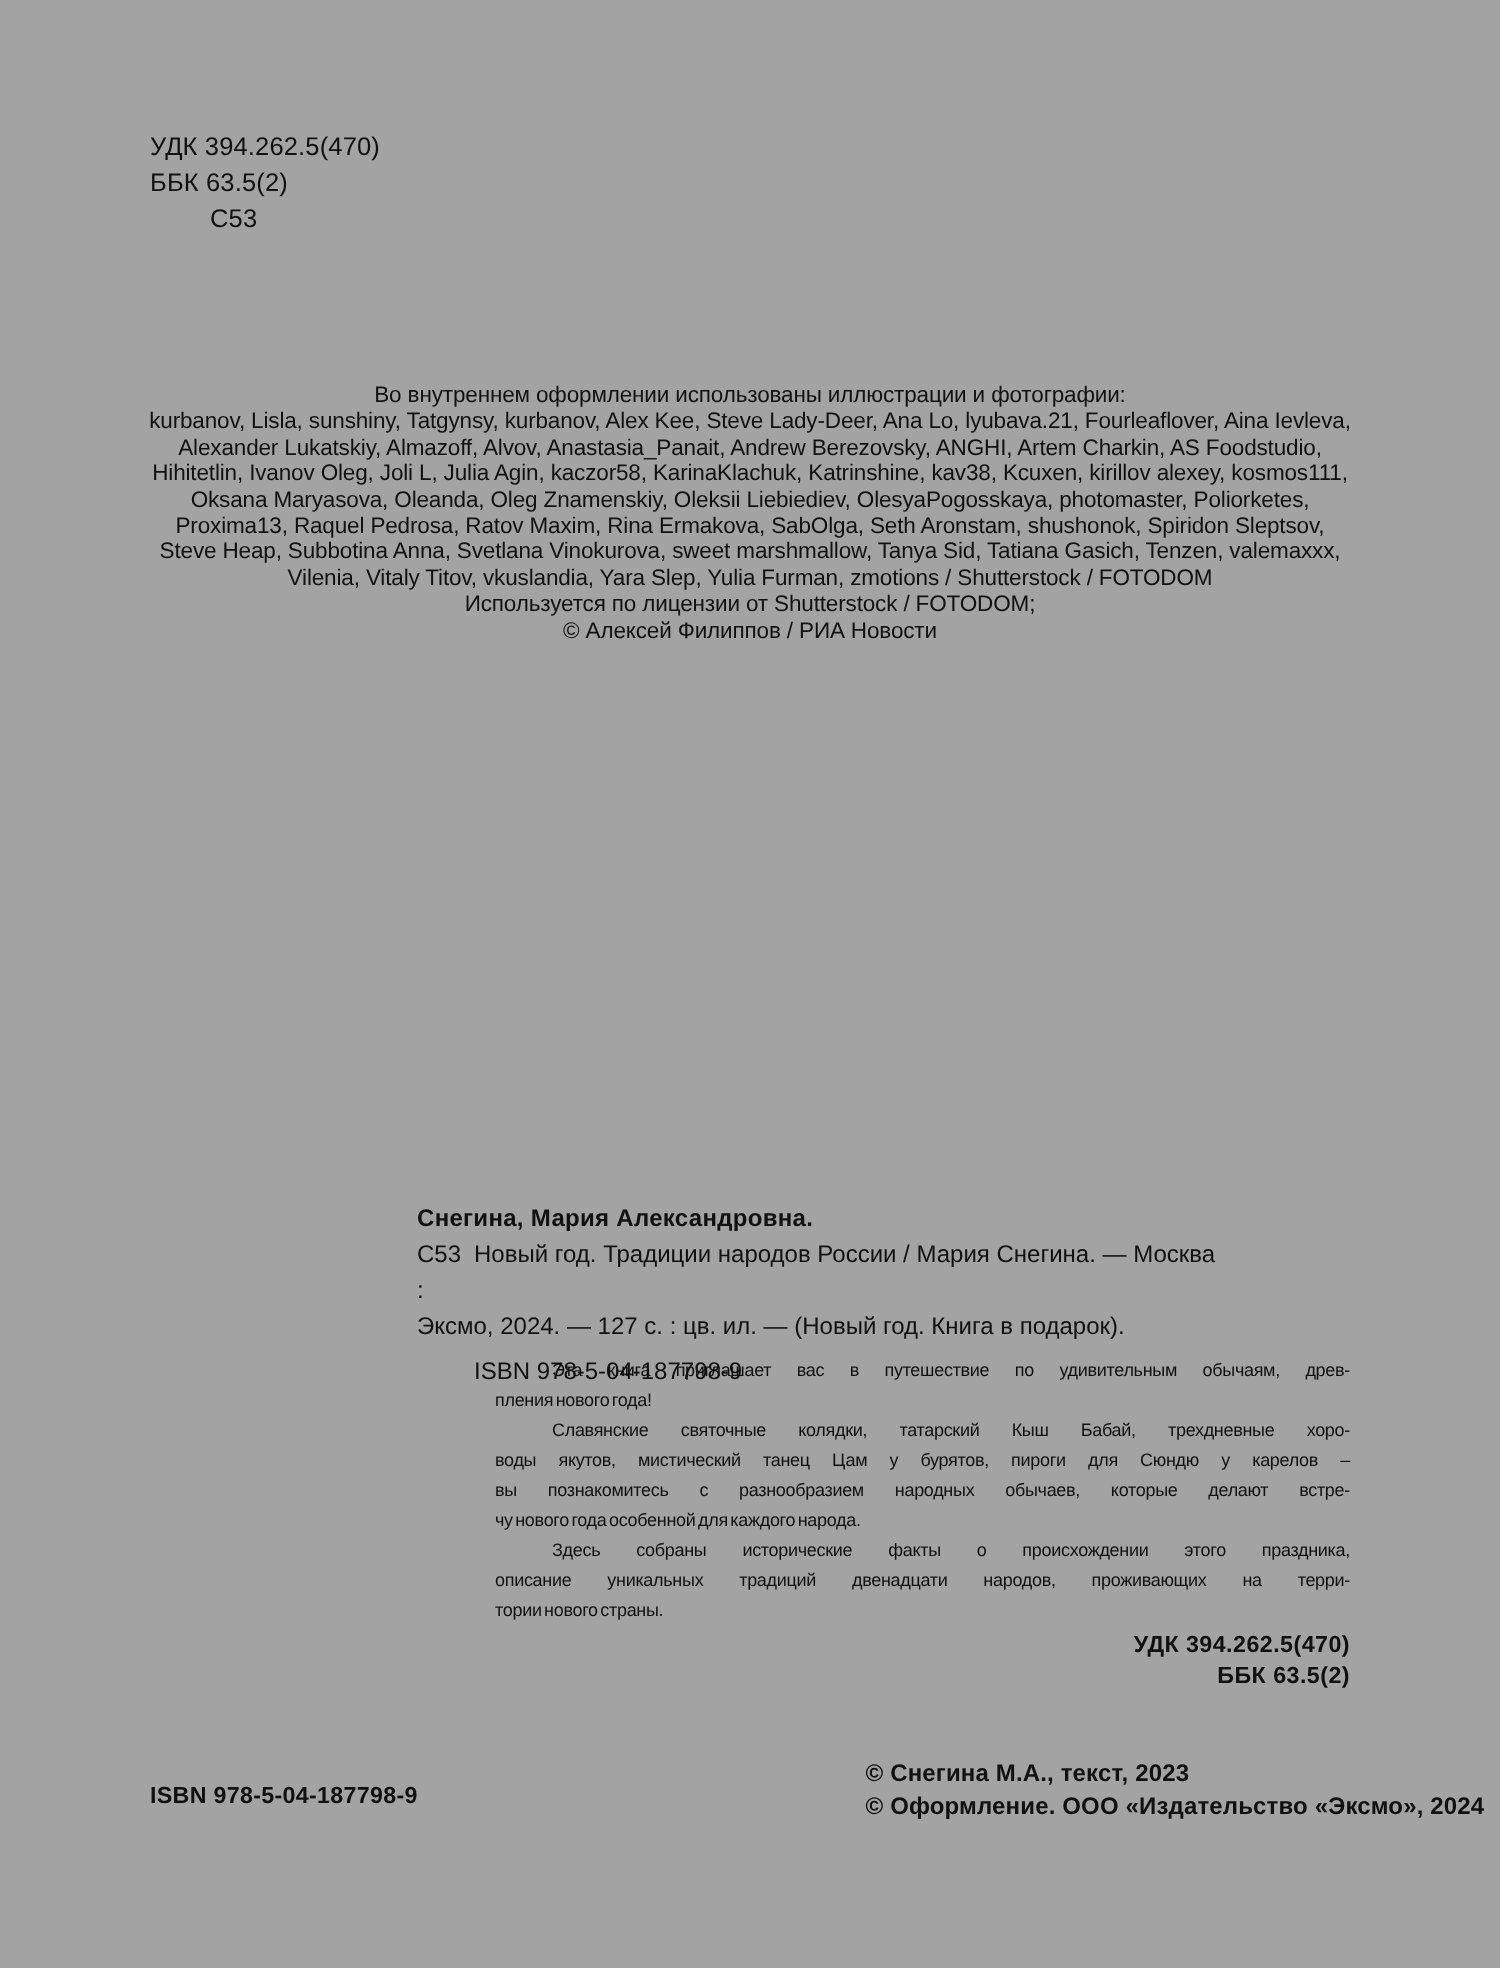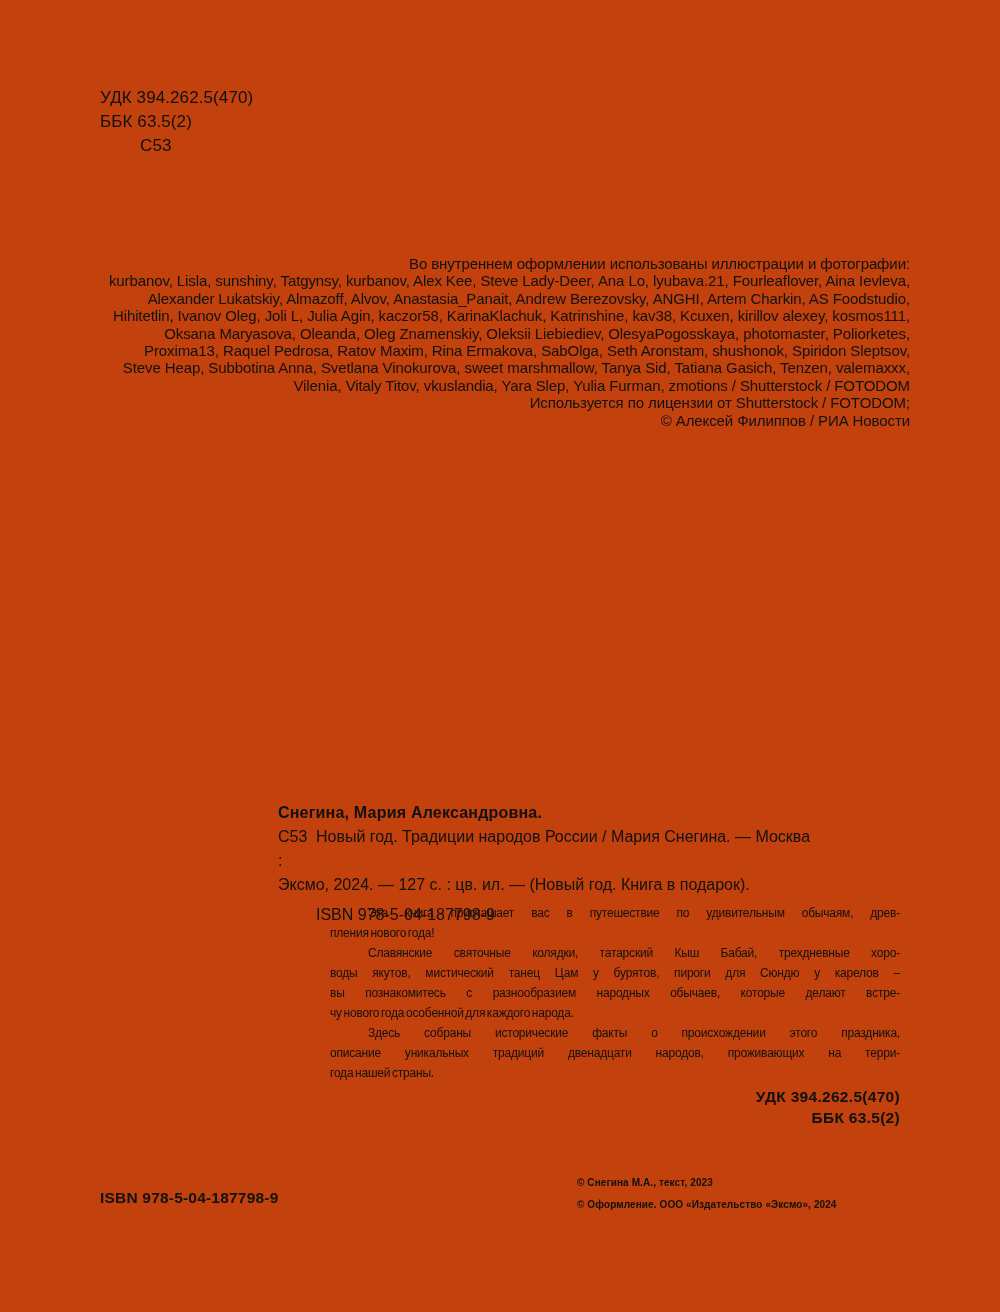--- a/index.html
+++ b/index.html
@@ -1,34 +1,34 @@
 <!DOCTYPE html>
 <html><head>
 <meta charset="utf-8">
 <style>
   html,body{margin:0;padding:0;background:#ffffff;}
   .page{
     position:relative;
     width:1000px;height:1312px;
-    background:#c2410c;
+    background:#a3a3a3;
     font-family:"Liberation Sans", sans-serif;
     color:#111;
     overflow:hidden;
   }
   
   .top-codes{
     position:absolute;left:100px;top:86px;
     font-size:17px;line-height:24px;letter-spacing:.1px;
   }
   .top-codes .sign{padding-left:40px;}
   
   .credits{
     position:absolute;left:90px;top:255px;width:820px;
     font-size:15px;line-height:17.4px;
-    text-align:right;letter-spacing:-0.1px;
+    text-align:center;letter-spacing:-0.1px;
   }
   
   .biblio{
     position:absolute;left:278px;top:801px;width:600px;
     font-size:16px;line-height:24px;
   }
   .biblio .biblio-sign{position:absolute;left:0;top:24px;}
   .biblio .biblio-text{width:540px;}
   .biblio .author{font-weight:bold;letter-spacing:.2px;}
   .biblio .ind1{text-indent:38px;}
@@ -47,21 +47,21 @@
     font-size:15.5px;line-height:21px;font-weight:bold;
     text-align:right;letter-spacing:.3px;
   }
   
   .footer-isbn{
     position:absolute;left:100px;top:1189px;
     font-size:15.5px;font-weight:bold;letter-spacing:.2px;
   }
   .footer-copy{
     position:absolute;left:577px;top:1172px;
-    font-size:10px;line-height:21.5px;font-weight:bold;letter-spacing:.1px;
+    font-size:16px;line-height:21.5px;font-weight:bold;letter-spacing:.1px;
   }
 </style>
 </head>
 <body>
 
 <div class="page">
 
   <div class="top-codes">
     <div>УДК 394.262.5(470)</div>
     <div>ББК 63.5(2)</div>
@@ -93,21 +93,21 @@
 
   <div class="annotation">
     <div class="j ind">Эта книга приглашает вас в путешествие по удивительным обычаям, древ-</div>
     <div>пления нового года!</div>
     <div class="j ind">Славянские святочные колядки, татарский Кыш Бабай, трехдневные хоро-</div>
     <div class="j">воды якутов, мистический танец Цам у бурятов, пироги для Сюндю у карелов –</div>
     <div class="j">вы познакомитесь с разнообразием народных обычаев, которые делают встре-</div>
     <div>чу нового года особенной для каждого народа.</div>
     <div class="j ind">Здесь собраны исторические факты о происхождении этого праздника,</div>
     <div class="j">описание уникальных традиций двенадцати народов, проживающих на терри-</div>
-    <div>года нашей страны.</div>
+    <div>тории нового страны.</div>
   </div>
 
   <div class="bottom-codes">
     <div>УДК 394.262.5(470)</div>
     <div>ББК 63.5(2)</div>
   </div>
 
   <div class="footer-isbn">ISBN 978-5-04-187798-9</div>
 
   <div class="footer-copy">

